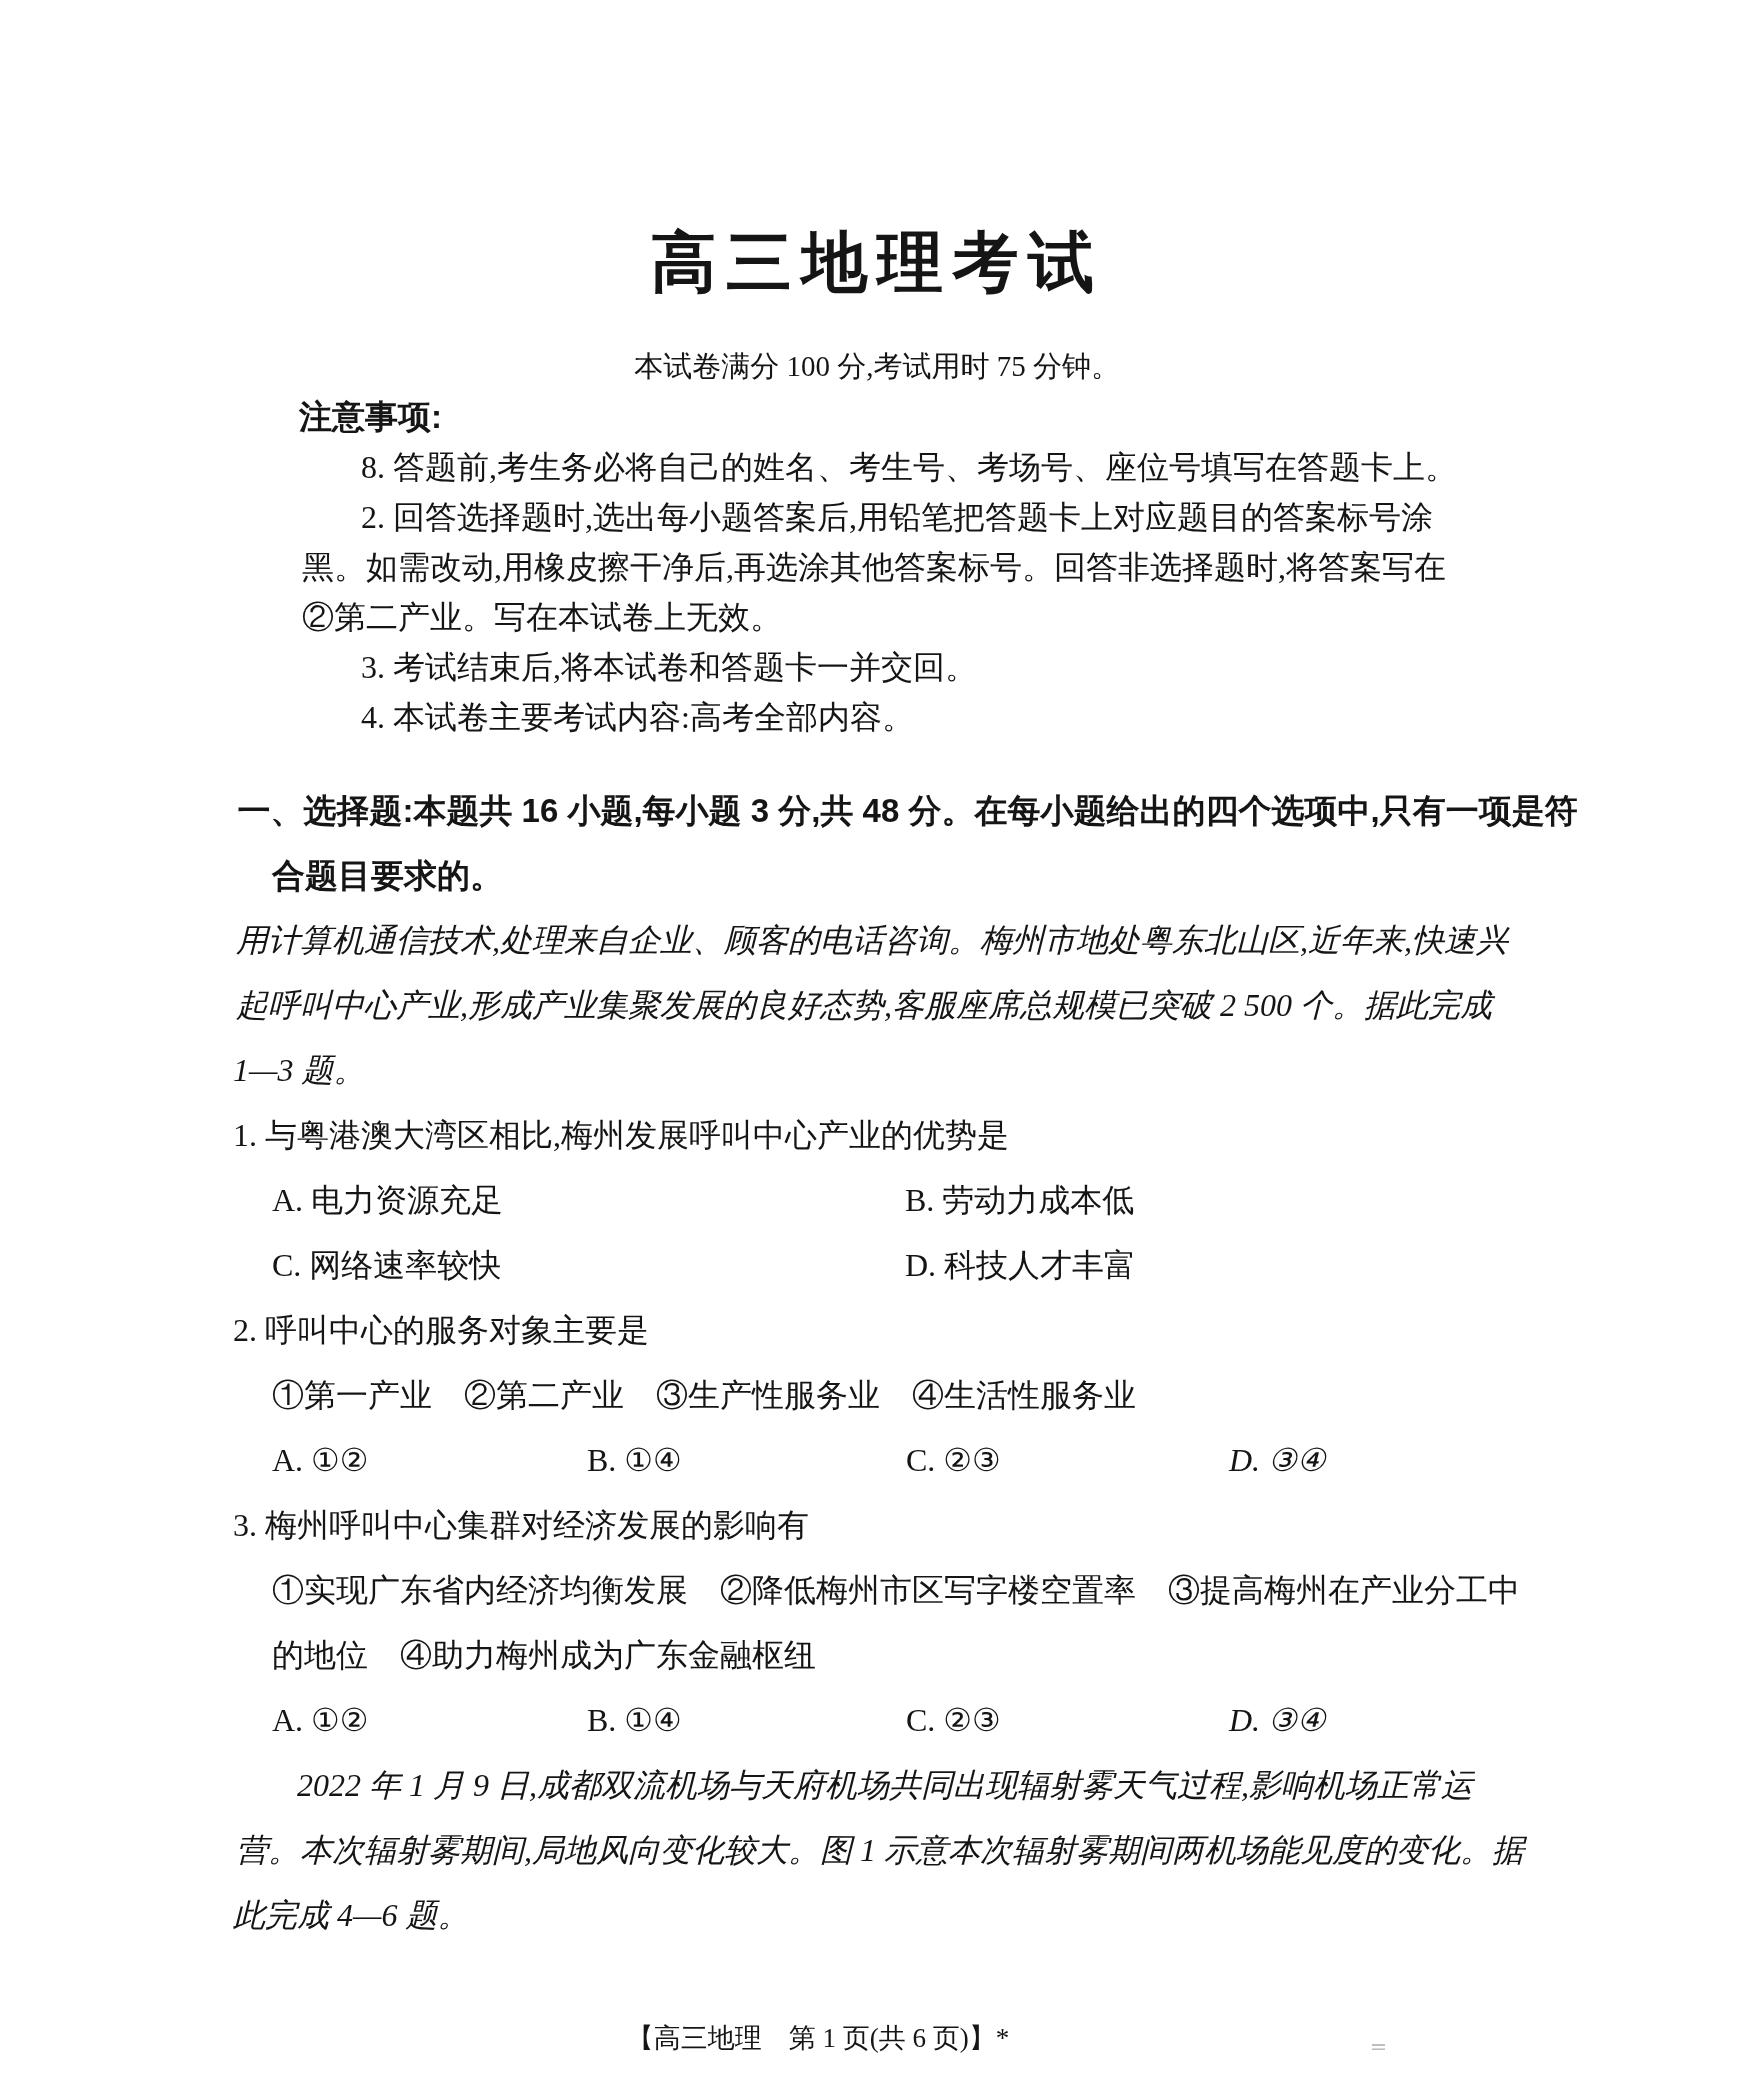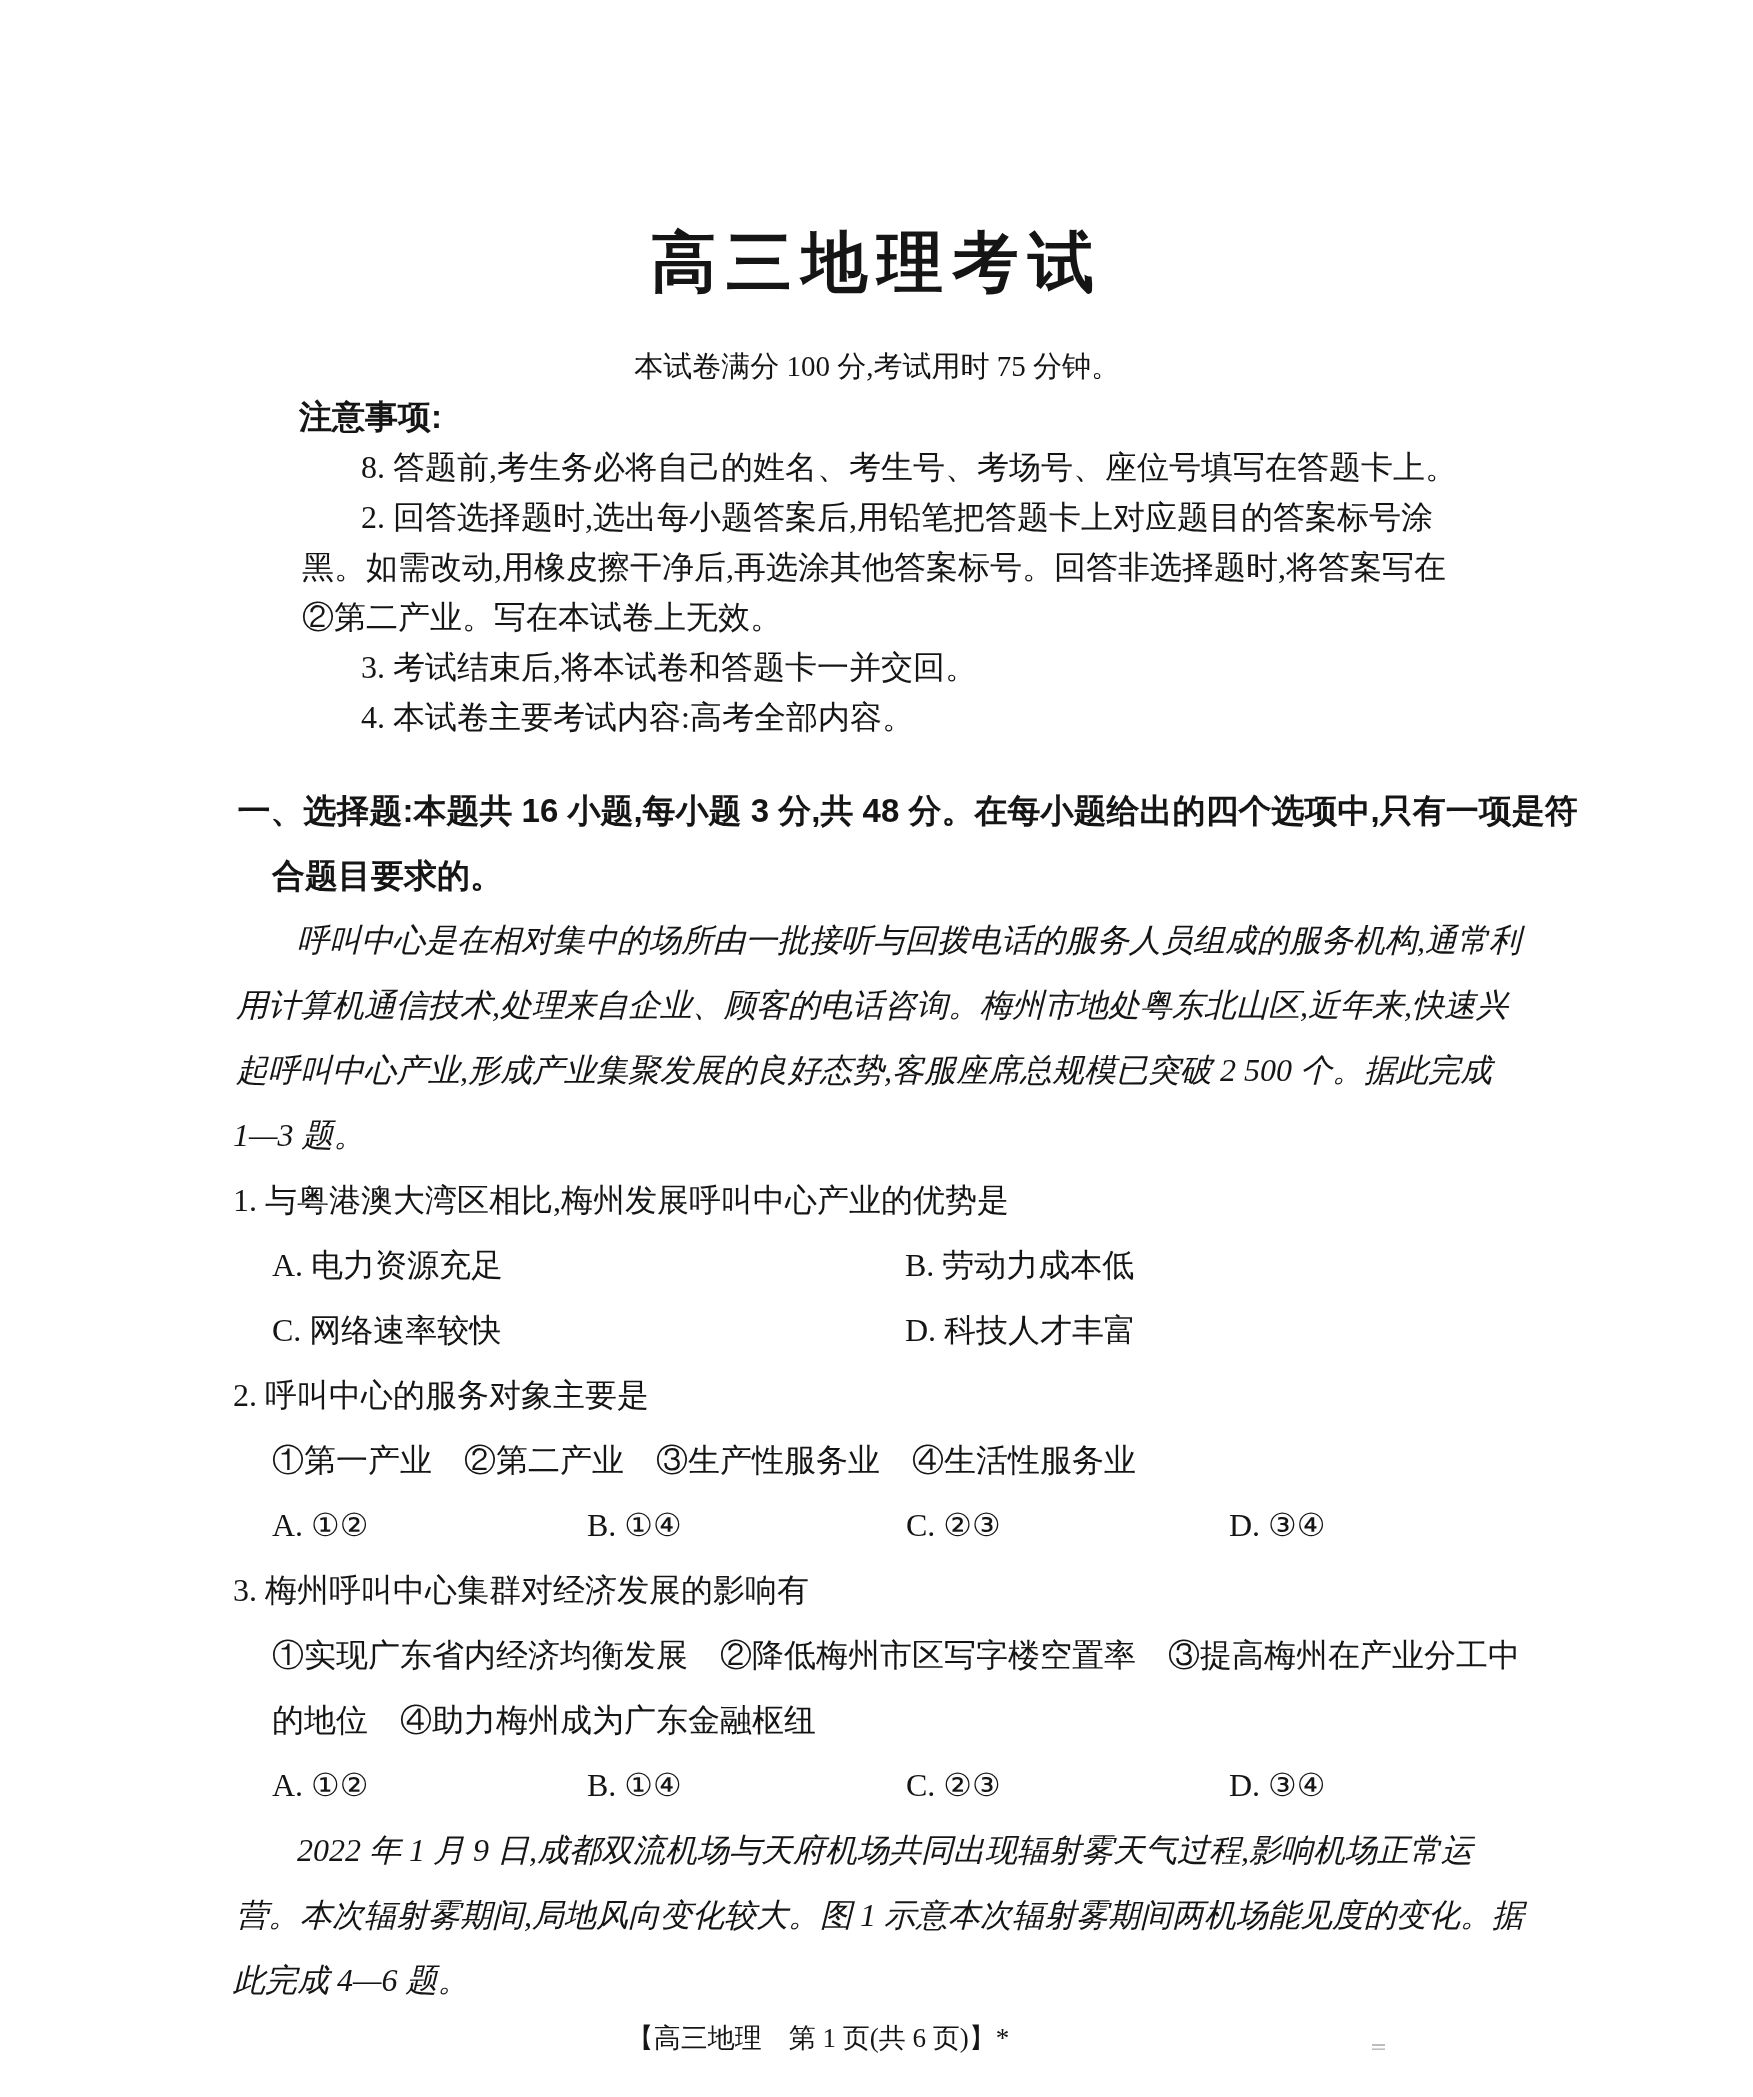--- a/index.html
+++ b/index.html
@@ -44,21 +44,21 @@
     font-family:"Liberation Sans","DejaVu Sans",sans-serif;
     font-size:33px;
   }
   .ind6{padding-left:4.4px;}
   .ind54{padding-left:39px;}
   .ind88{padding-left:64px;}
   .kai{font-style:italic;}
   .optrow{position:relative;height:65px;}
   .optrow span{position:absolute;top:0;white-space:nowrap;}
   .pA{left:39px;}  .pB2{left:672px;}
-  .pB4{left:354px;}.pC4{left:673px;}.pD4{left:996px;}
+  .pB4{left:354px;}.pC4{left:673px;}.pD4{left:996px;font-style:italic;}
   
   .footer{
     position:absolute;top:2023px;left:0;width:1636px;
     text-align:center;font-size:27px;line-height:31px;
   }
   
   .smudge{
     position:absolute;left:1372px;top:2044px;
     width:13px;height:1.5px;background:#9a9a9a;
     box-shadow:0 4.4px 0 #9a9a9a;opacity:.65;
@@ -78,21 +78,20 @@
   <div class="line ind-wrap">黑。如需改动,用橡皮擦干净后,再选涂其他答案标号。回答非选择题时,将答案写在</div>
   <div class="line ind-wrap">②第二产业。写在本试卷上无效。</div>
   <div class="line ind-num">3. 考试结束后,将本试卷和答题卡一并交回。</div>
   <div class="line ind-num">4. 本试卷主要考试内容:高考全部内容。</div>
 </div>
 
 <div class="main">
   <div class="line sec ind6">一、选择题:本题共 16 小题,每小题 3 分,共 48 分。在每小题给出的四个选项中,只有一项是符</div>
   <div class="line sec ind54">合题目要求的。</div>
 
-  <div class="line kai ind88">呼叫中心是在相对集中的场所由一批接听与回拨电话的服务人员组成的服务机构,通常利</div>
   <div class="line kai ind-wrap">用计算机通信技术,处理来自企业、顾客的电话咨询。梅州市地处粤东北山区,近年来,快速兴</div>
   <div class="line kai ind-wrap">起呼叫中心产业,形成产业集聚发展的良好态势,客服座席总规模已突破 2 500 个。据此完成</div>
   <div class="line kai">1—3 题。</div>
 
   <div class="line">1. 与粤港澳大湾区相比,梅州发展呼叫中心产业的优势是</div>
   <div class="optrow">
     <span class="pA">A. 电力资源充足</span>
     <span class="pB2">B. 劳动力成本低</span>
   </div>
   <div class="optrow">

